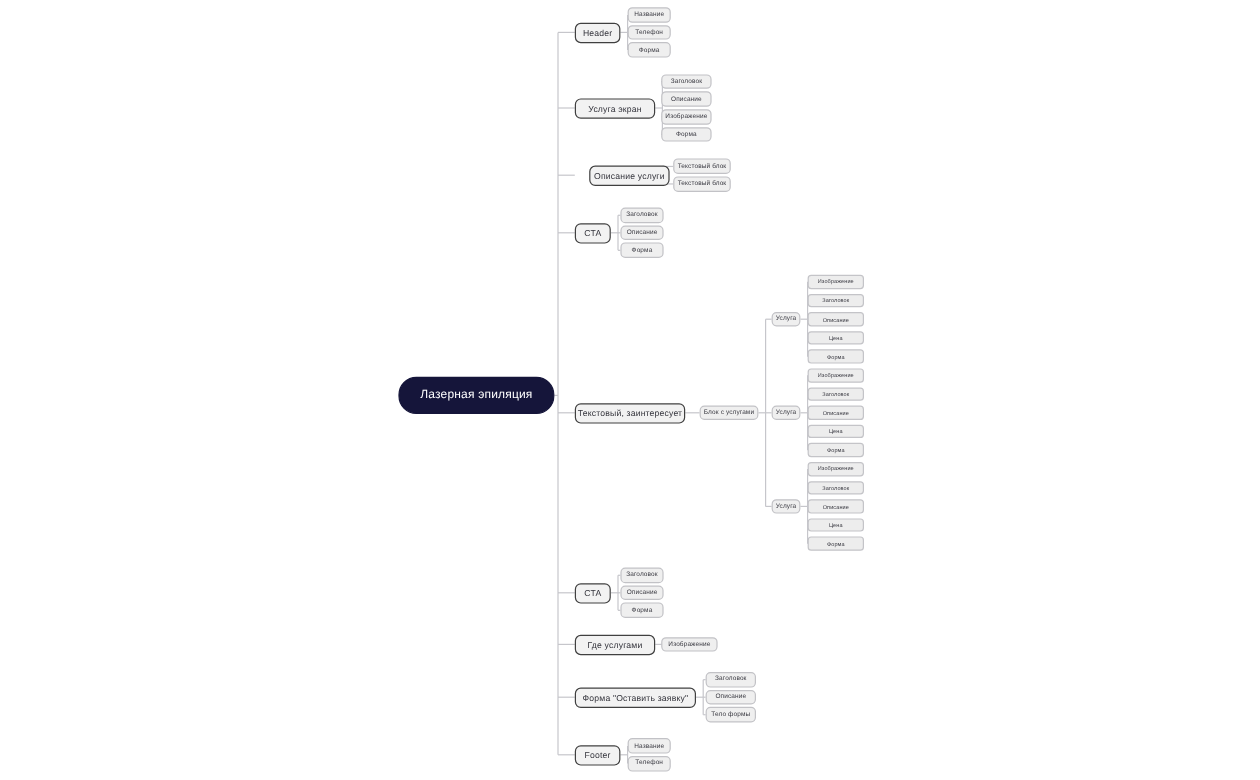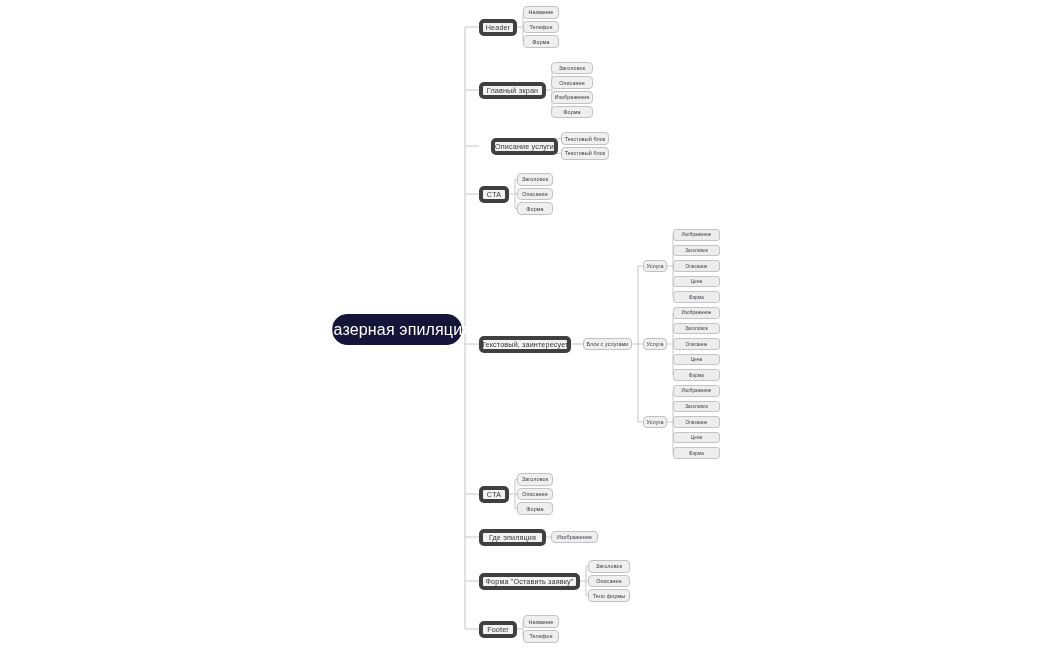--- a/index.html
+++ b/index.html
@@ -39,26 +39,26 @@
     background: #f0f0f0;
     border: 1px solid #b9b9bd;
     color: #3b3b44;
     letter-spacing: 0.1px;
   }
   .node.root {
     background: #15153a;
     border: 1px solid #15153a;
     color: #ffffff;
     border-radius: 15px;
-    font-size: 16px;
+    font-size: 10px;
     letter-spacing: 0.15px;
   }
   .node.lvl1 {
     background: #f2f2f2;
-    border: 4px solid #404040;
+    border: 1px solid #404040;
     border-radius: 5px;
     font-size: 7.2px;
     color: #34343c;
     letter-spacing: 0.15px;
   }
   .node.lvl2 {
     background: #efefef;
     border: 1px solid #c2c2c6;
     border-radius: 4px;
     font-size: 5.4px;
@@ -158,21 +158,21 @@
       <path d="M517 629 H523" fill="none" stroke="#c6c6cb" stroke-width="1"></path>
       <path d="M523 621.7 H523" fill="none" stroke="#c6c6cb" stroke-width="1"></path>
       <path d="M523 636.3000000000001 H523" fill="none" stroke="#c6c6cb" stroke-width="1"></path>
     </svg>
   <div id="nodes-layer">
       <div class="node root" style="left: 332px; top: 314px; width: 130px; height: 31px;">Лазерная эпиляция</div>
       <div class="node lvl1" style="left: 479px; top: 18.5px; width: 38px; height: 17px;">Header</div>
       <div class="node lvl2" style="left: 523px; top: 6.15px; width: 36px; height: 12.5px;">Название</div>
       <div class="node lvl2" style="left: 523px; top: 20.75px; width: 36px; height: 12.5px;">Телефон</div>
       <div class="node lvl2" style="left: 523px; top: 35.35px; width: 36px; height: 12.5px;">Форма</div>
-      <div class="node lvl1" style="left: 479px; top: 81.5px; width: 67px; height: 17px;">Главный экран</div>
+      <div class="node lvl1" style="left: 479px; top: 81.5px; width: 67px; height: 17px;">Услуга экран</div>
       <div class="node lvl2" style="left: 551px; top: 61.85px; width: 42px; height: 12.5px;">Заголовок</div>
       <div class="node lvl2" style="left: 551px; top: 76.45px; width: 42px; height: 12.5px;">Описание</div>
       <div class="node lvl2" style="left: 551px; top: 91.05px; width: 42px; height: 12.5px;">Изображение</div>
       <div class="node lvl2" style="left: 551px; top: 105.65px; width: 42px; height: 12.5px;">Форма</div>
       <div class="node lvl1" style="left: 479px; top: 137.5px; width: 67px; height: 17px; margin-left: 12px;">Описание услуги</div>
       <div class="node lvl2" style="left: 561px; top: 132.45px; width: 48px; height: 12.5px;">Текстовый блок</div>
       <div class="node lvl2" style="left: 561px; top: 147.05px; width: 48px; height: 12.5px;">Текстовый блок</div>
       <div class="node lvl1" style="left: 479px; top: 185.5px; width: 30px; height: 17px;">CTA</div>
       <div class="node lvl2" style="left: 517px; top: 173.15px; width: 36px; height: 12.5px;">Заголовок</div>
       <div class="node lvl2" style="left: 517px; top: 187.75px; width: 36px; height: 12.5px;">Описание</div>
@@ -194,21 +194,21 @@
       <div class="node lvl3" style="left: 643px; top: 415.75px; width: 24px; height: 12.5px;">Услуга</div>
       <div class="node lvl4" style="left: 673px; top: 385.05px; width: 47px; height: 11.5px;">Изображение</div>
       <div class="node lvl4" style="left: 673px; top: 400.65px; width: 47px; height: 11.5px;">Заголовок</div>
       <div class="node lvl4" style="left: 673px; top: 416.25px; width: 47px; height: 11.5px;">Описание</div>
       <div class="node lvl4" style="left: 673px; top: 431.85px; width: 47px; height: 11.5px;">Цена</div>
       <div class="node lvl4" style="left: 673px; top: 447.45px; width: 47px; height: 11.5px;">Форма</div>
       <div class="node lvl1" style="left: 479px; top: 485.5px; width: 30px; height: 17px;">CTA</div>
       <div class="node lvl2" style="left: 517px; top: 473.15px; width: 36px; height: 12.5px;">Заголовок</div>
       <div class="node lvl2" style="left: 517px; top: 487.75px; width: 36px; height: 12.5px;">Описание</div>
       <div class="node lvl2" style="left: 517px; top: 502.35px; width: 36px; height: 12.5px;">Форма</div>
-      <div class="node lvl1" style="left: 479px; top: 528.5px; width: 67px; height: 17px;">Где эпиляция</div>
+      <div class="node lvl1" style="left: 479px; top: 528.5px; width: 67px; height: 17px;">Где услугами</div>
       <div class="node lvl2" style="left: 551px; top: 530.75px; width: 47px; height: 12.5px;">Изображение</div>
       <div class="node lvl1" style="left: 479px; top: 572.5px; width: 101px; height: 17px;">Форма "Оставить заявку"</div>
       <div class="node lvl2" style="left: 588px; top: 560.15px; width: 42px; height: 12.5px;">Заголовок</div>
       <div class="node lvl2" style="left: 588px; top: 574.75px; width: 42px; height: 12.5px;">Описание</div>
       <div class="node lvl2" style="left: 588px; top: 589.35px; width: 42px; height: 12.5px;">Тело формы</div>
       <div class="node lvl1" style="left: 479px; top: 620.5px; width: 38px; height: 17px;">Footer</div>
       <div class="node lvl2" style="left: 523px; top: 615.45px; width: 36px; height: 12.5px;">Название</div>
       <div class="node lvl2" style="left: 523px; top: 630.05px; width: 36px; height: 12.5px;">Телефон</div>
     </div>
 </div>

